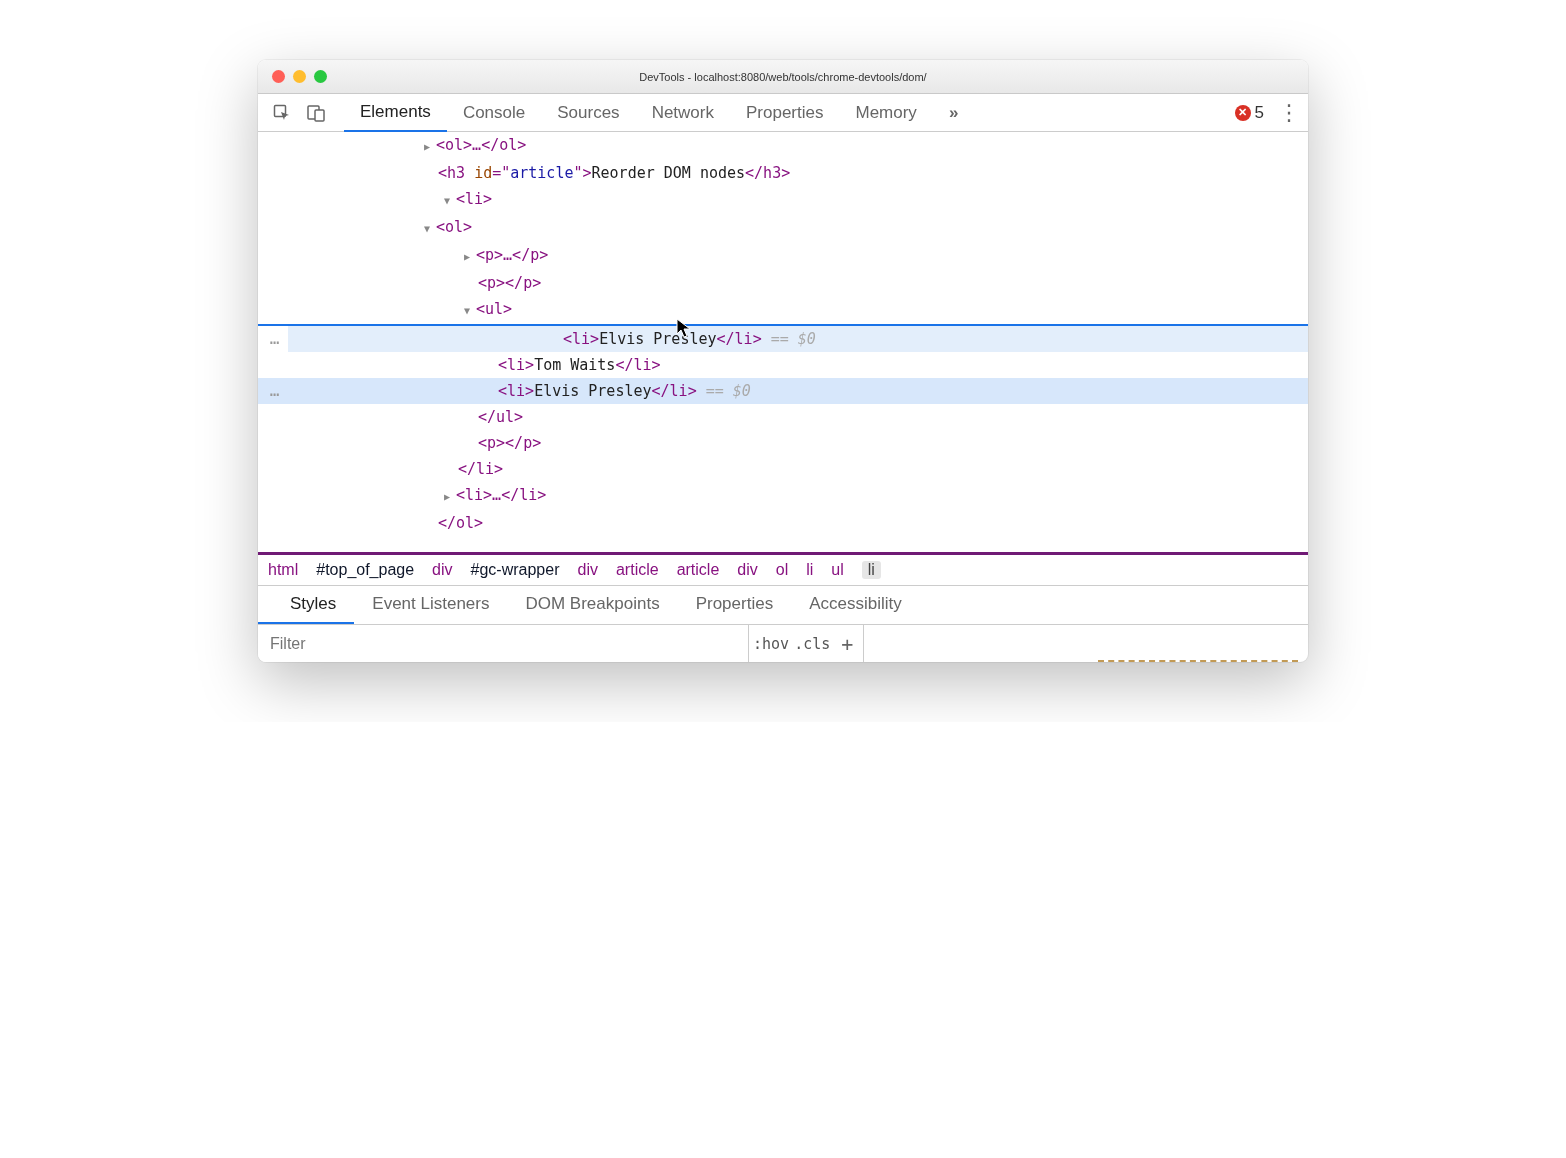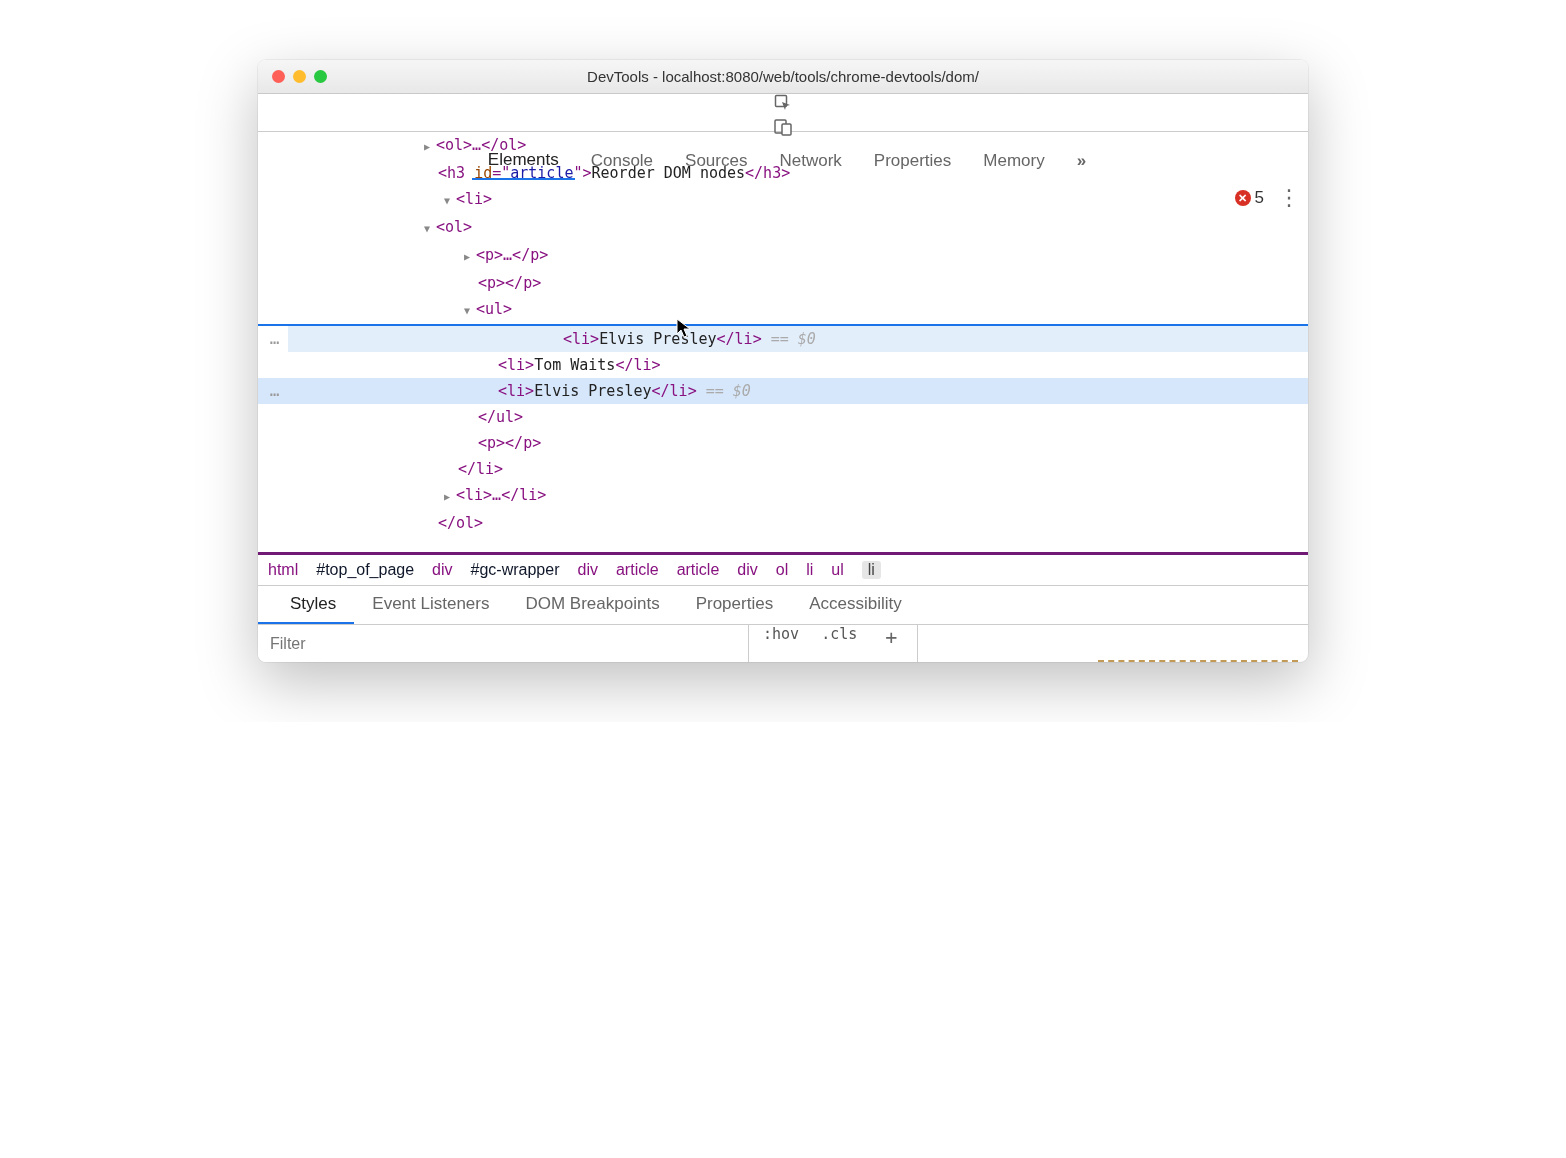--- a/index.html
+++ b/index.html
@@ -24,32 +24,31 @@
   border-bottom: 1px solid #c9c9c9;
   display: flex;
   align-items: center;
   position: relative;
 }
 .traffic { display: flex; gap: 8px; padding-left: 14px; }
 .dot { width: 13px; height: 13px; border-radius: 50%; }
 .dot.red { background:#ff5f57; } .dot.yel { background:#ffbd2e; } .dot.grn { background:#28c840; }
 .titletext {
   position: absolute; left: 0; right: 0; text-align: center;
-  font-size: 15px; color: #333; pointer-events: none;
+  font-size: 11px; color: #333; pointer-events: none;
 }
 .toolbar {
   height: 38px;
   border-bottom: 1px solid #ccc;
   display: flex;
   align-items: center;
   padding: 0 10px;
   gap: 6px;
   font-size: 17px;
   color: #444;
-  flex-direction: column;
 }
 .toolbtn { width: 28px; height: 28px; display:flex; align-items:center; justify-content:center; color:#666; }
 .tabs { display:flex; align-items:center; gap:0; margin-left:8px; flex:1; }
 .tab { padding: 8px 16px; color:#666; font-size:17px; white-space:nowrap; }
 .tab.active { color:#222; border-bottom:2px solid #1a73e8; margin-bottom:-1px; font-weight:400; }
 .rightitems { display:flex; align-items:center; gap:14px; margin-left:auto; }
 .errbadge { display:flex; align-items:center; gap:4px; color:#333; font-size:17px; }
 .errcirc { width:16px; height:16px; background:#d93025; border-radius:50%; display:flex; align-items:center; justify-content:center; color:#fff; font-size:11px; font-weight:bold; }
 .dots { font-size:22px; color:#666; letter-spacing:-2px; }
 .dompane {
@@ -104,23 +103,23 @@
   height:38px;
 }
 .filterinput {
   flex:0 0 490px;
   border:none; outline:none;
   padding:0 12px; font-size:16px; color:#737373;
   height:100%;
 }
 .hovcls {
   border-left:1px solid #ccc;
-  padding:0 14px;
+  padding:0 4px;
   font-family:Menlo,monospace; font-size:15px; color:#555;
-  height:100%; display:flex; align-items:flex-start; gap:22px;
+  height:100%; display:flex; align-items:center; gap:5px;
 }
 .plusbtn { font-size:20px; color:#666; padding:0 6px; }
 .bottomright { border-left:1px solid #ccc; flex:1; height:100%; position:relative; }
 .dashedbox { position:absolute; right:10px; bottom:-1px; width:200px; height:3px; border-top:2px dashed #c29a55; }
 </style>
 </head>
 <body>
 
 <div class="window">
 

